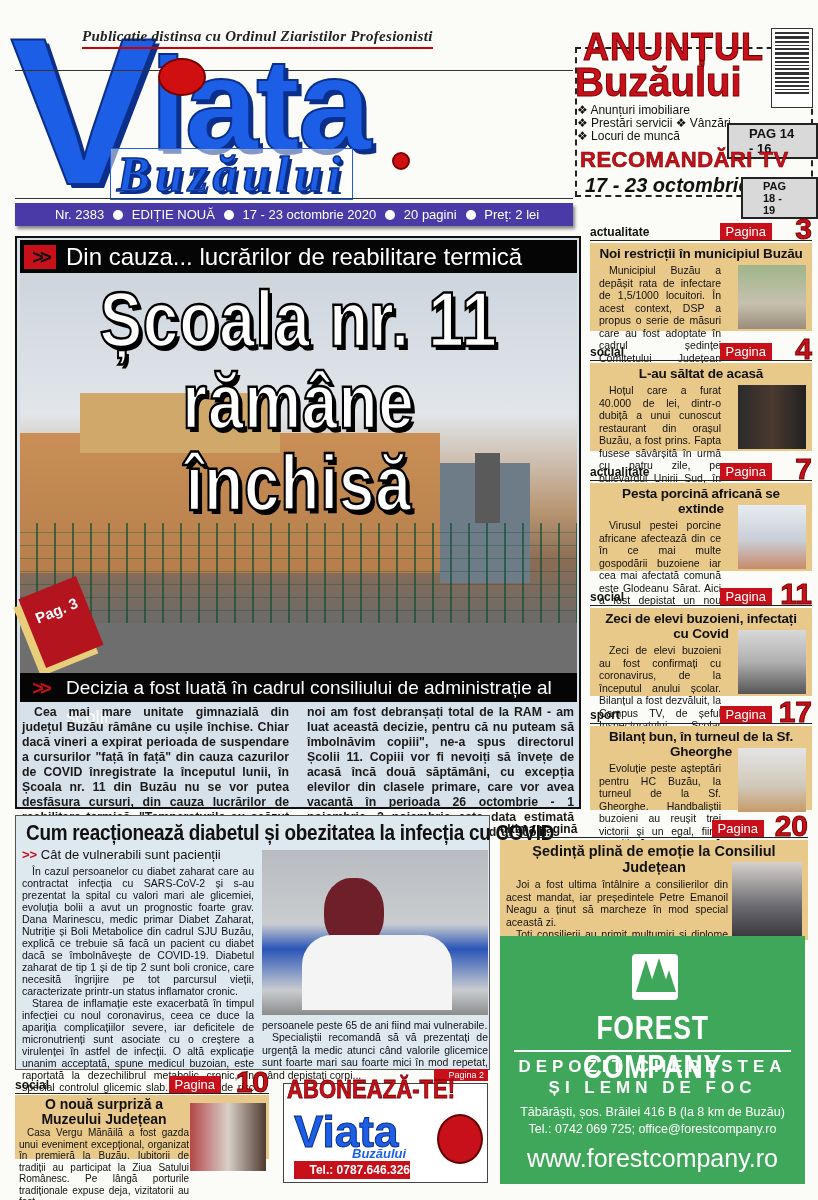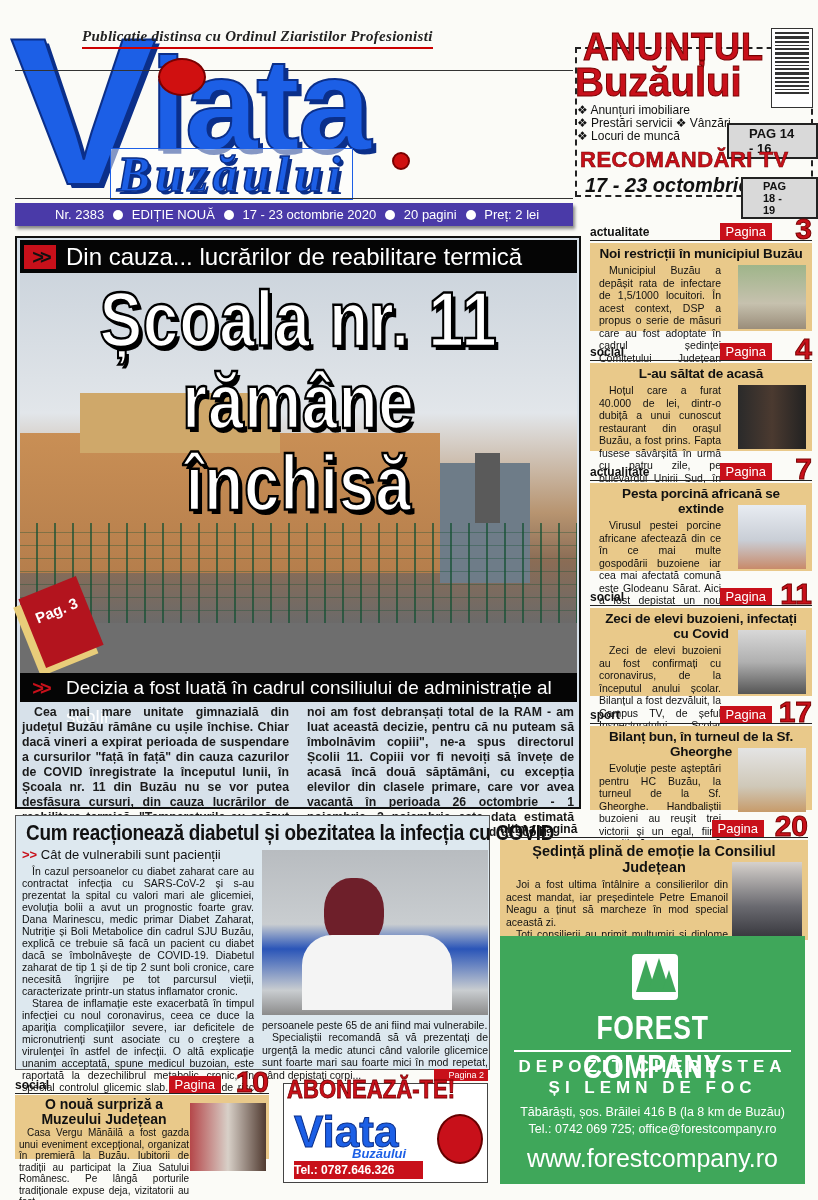--- a/index.html
+++ b/index.html
@@ -69,21 +69,21 @@
 .forest .dp{position:absolute;left:0;width:100%;top:120px;font-size:17px;font-weight:bold;letter-spacing:5px;line-height:21px}
 .forest .ad{position:absolute;left:0;width:100%;top:168px;font-size:12.5px;line-height:17px}
 .forest .www{position:absolute;left:0;width:100%;top:208px;font-size:25px}
 
 .soc10{left:15px;top:1078px;width:254px}
 .soc10 .card2{background:#e9c98a;height:64px;position:relative;padding:2px 4px;margin-top:1px}
 .soc10 h3{font-size:14px;font-weight:900;text-align:center;line-height:15px;width:170px}
 .soc10 p{font-size:10px;line-height:11.5px;width:170px;text-align:justify;text-indent:8px}
 .abon{left:283px;top:1083px;width:205px;height:100px;border:1px solid #444;background:#fff}
 .abon .t{position:absolute;left:3px;top:-10px;font-weight:900;font-size:26px;color:#c8101a;-webkit-text-stroke:.8px #700;letter-spacing:0;transform:scaleX(.85);transform-origin:left top;white-space:nowrap}
-.abon .tel{position:absolute;left:10px;top:77px;width:129px;height:18px;background:#c8101a;color:#fff;font-weight:bold;font-size:12px;line-height:18px;text-align:left}
+.abon .tel{position:absolute;left:10px;top:77px;width:116px;height:18px;background:#c8101a;color:#fff;font-weight:bold;font-size:12px;line-height:18px;text-align:right}
 </style>
 </head>
 <body>
 
 <div class="abs logoV">V</div>
 <div class="abs tagline">Publicatie distinsa cu Ordinul Ziaristilor Profesionisti</div>
 <div class="abs hline" style="top:70px"></div>
 <div class="abs logoIata">iata</div>
 <div class="abs redDot" style="left:158px;top:58px;width:48px;height:38px"></div>
 <div class="abs logoBuz">Buzăului</div>

